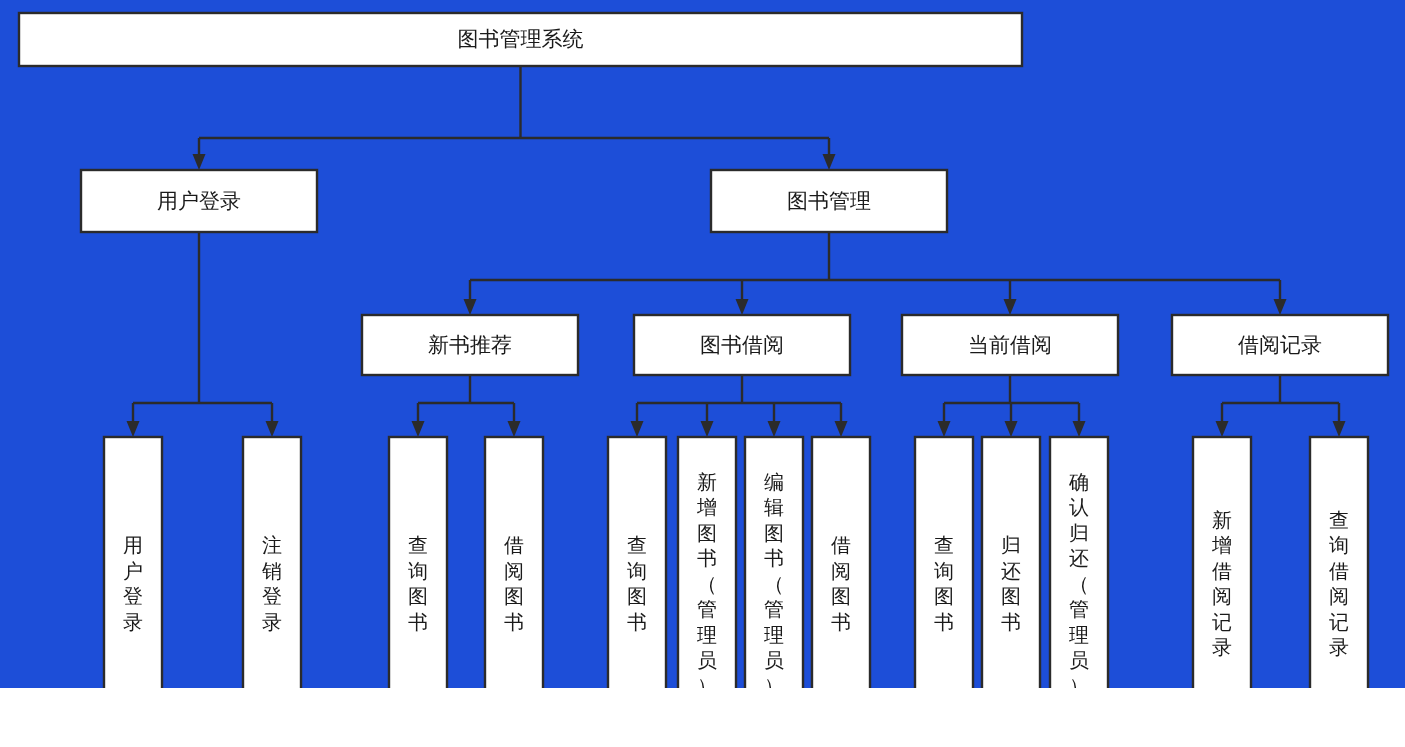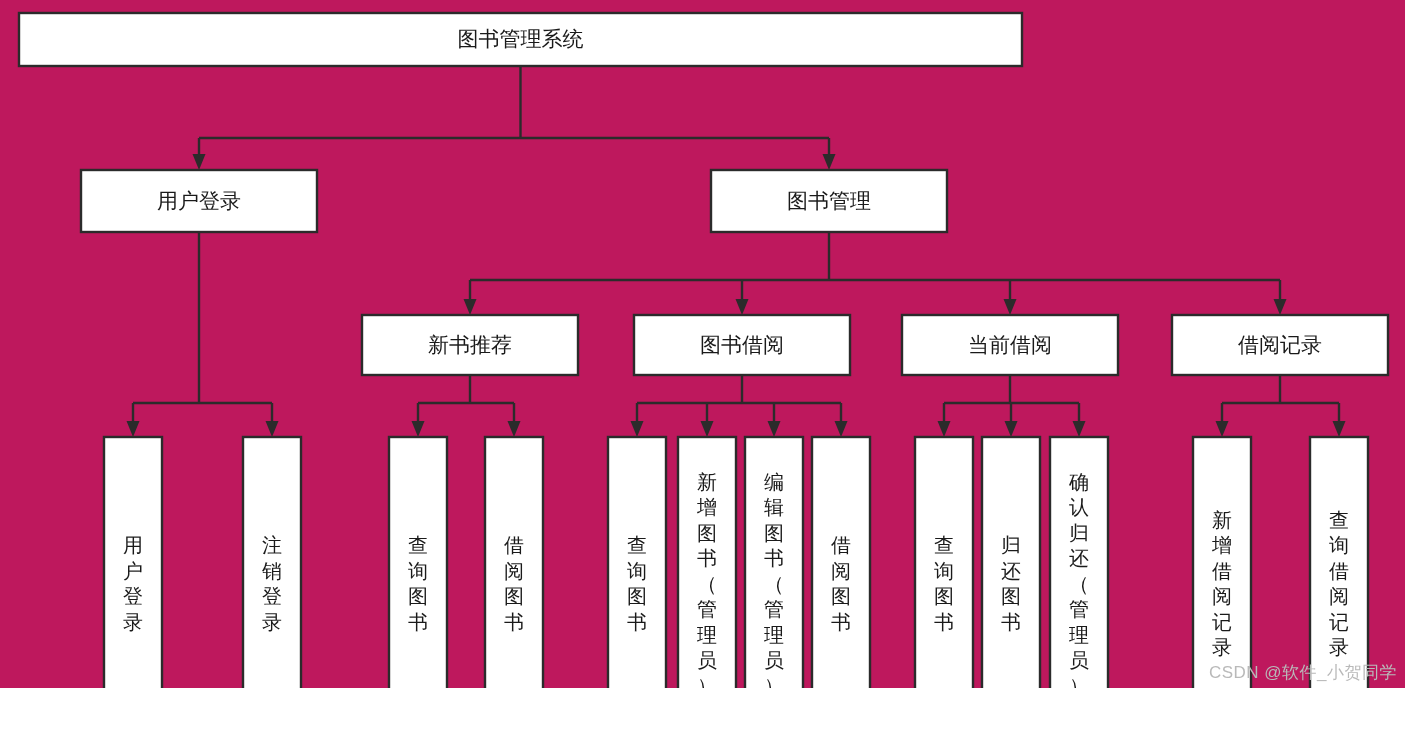--- a/index.html
+++ b/index.html
@@ -8,21 +8,21 @@
     padding: 0;
     background: #ffffff;
   }
   body {
     font-family: "Liberation Sans", "DejaVu Sans", sans-serif;
   }
   #diagram-root {
     position: relative;
     width: 1405px;
     height: 688px;
-    background: #be185d;
+    background: #1d4ed8;
     overflow: hidden;
   }
   svg.diagram-canvas {
     position: absolute;
     top: 0;
     left: 0;
     width: 1405px;
     height: 747px;
     display: block;
   }
@@ -212,14 +212,13 @@
         <g>
           <rect class="node-box" x="1193" y="437" width="58" height="297"></rect>
           <text class="node-label leaf" x="1222" y="0"><tspan x="1222" y="521.75">新</tspan><tspan x="1222" y="547.25">增</tspan><tspan x="1222" y="572.75">借</tspan><tspan x="1222" y="598.25">阅</tspan><tspan x="1222" y="623.75">记</tspan><tspan x="1222" y="649.25">录</tspan></text>
         </g>
         <g>
           <rect class="node-box" x="1310" y="437" width="58" height="297"></rect>
           <text class="node-label leaf" x="1339" y="0"><tspan x="1339" y="521.75">查</tspan><tspan x="1339" y="547.25">询</tspan><tspan x="1339" y="572.75">借</tspan><tspan x="1339" y="598.25">阅</tspan><tspan x="1339" y="623.75">记</tspan><tspan x="1339" y="649.25">录</tspan></text>
         </g>
       </g>
     </svg>
-  <div class="watermark">CSDN @软件_小贺同学</div>
 </div>
 
 </body></html>

